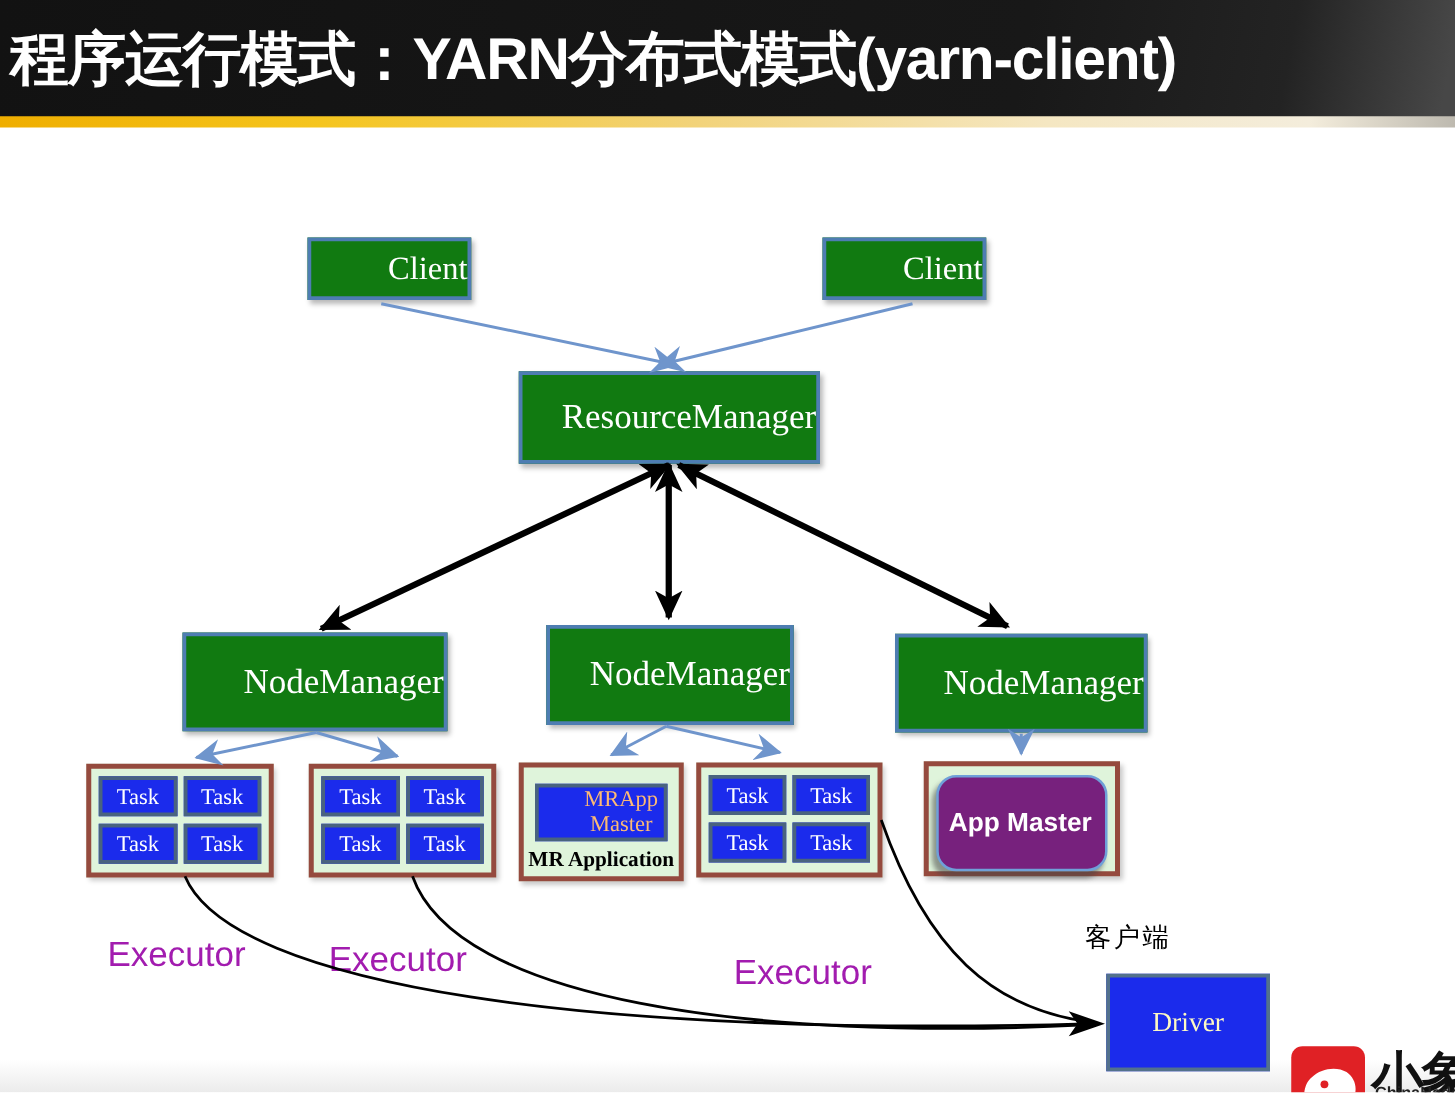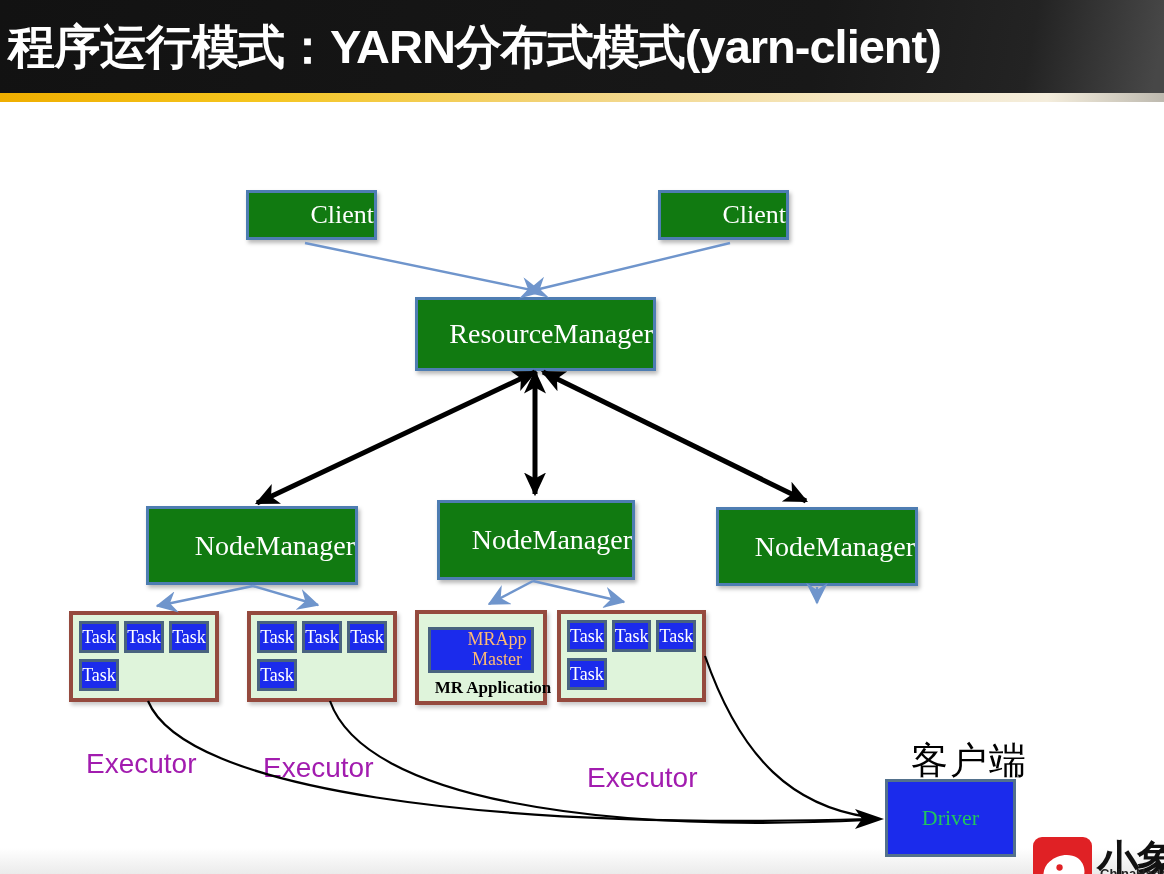--- a/index.html
+++ b/index.html
@@ -32,42 +32,42 @@
 
   
   .tcont{position:absolute;background:#DFF4DB;border:4px solid #954A3E;box-sizing:border-box;
     box-shadow:2px 3px 4px rgba(0,0,0,.22);}
   .tc1{left:69px;top:611px;width:150px;height:91px;}
   .tc2{left:247px;top:611px;width:150px;height:91px;}
   .tcmr{left:415px;top:610px;width:132px;height:95px;}
   .tc3{left:557px;top:610px;width:149px;height:92px;}
   .tcam{left:739px;top:609px;width:157px;height:92px;}
 
-  .taskgrid{display:grid;grid-template-columns:1fr 1fr 1fr;gap:6px 5px;padding:6px;}
+  .taskgrid{display:grid;grid-template-columns:1fr 1fr;gap:6px 5px;padding:6px;}
   .task{background:#1B2BEC;border:3px solid #49637F;box-sizing:border-box;color:#fff;
     font-family:"Liberation Serif","DejaVu Serif",serif;font-size:18px;height:32px;
     display:flex;align-items:center;justify-content:center;}
 
   .mrappbox{position:absolute;left:9px;top:13px;width:106px;height:46px;background:#1B2BEC;
     border:3px solid #49637F;box-sizing:border-box;color:#fdba74;text-align:center;
     font-family:"Liberation Serif","DejaVu Serif",serif;font-size:18px;line-height:1.1;
     display:flex;align-items:center;justify-content:center;padding-left:32px;}
   .mrcaption{position:absolute;left:0;bottom:3px;width:100%;text-align:center;color:#000;
-    font-family:"Liberation Serif","DejaVu Serif",serif;font-weight:700;font-size:17px;padding-left:12px;}
+    font-family:"Liberation Serif","DejaVu Serif",serif;font-weight:700;font-size:17px;}
 
   .appmaster{position:absolute;left:6px;top:7px;width:137px;height:77px;border-radius:16px;
     background:#77217D;border:2px solid #6FA0D8;box-sizing:border-box;color:#fff;
     font-weight:700;font-size:21px;display:flex;align-items:center;justify-content:flex-start;
     padding-left:8px;box-shadow:-3px 5px 4px rgba(70,70,70,.55);}
 
   
   .driver{position:absolute;left:885px;top:779px;width:131px;height:78px;background:#1B2BEC;
-    border:3px solid #53718C;box-sizing:border-box;color:#22c55e;display:flex;align-items:center;
+    border:3px solid #53718C;box-sizing:border-box;color:#fef9c3;display:flex;align-items:center;
     justify-content:center;font-family:"Liberation Serif","DejaVu Serif",serif;font-size:22px;}
-  .kehuduan{position:absolute;left:911px;top:736px;font-size:37px;color:#000;letter-spacing:2px;}
+  .kehuduan{position:absolute;left:868px;top:736px;font-size:21px;color:#000;letter-spacing:2px;}
 
   
   .exec{position:absolute;font-size:28px;color:#a21caf;}
   .ex1{left:86px;top:748px;}
   .ex2{left:263px;top:752px;}
   .ex3{left:587px;top:762px;}
 
   
   .logo{position:absolute;left:1033px;top:837px;width:59px;height:59px;border-radius:9px;
     background:#E02125;overflow:hidden;}
@@ -134,20 +134,23 @@
 
   <div class="tcont tc3">
     <div class="taskgrid">
       <div class="task">Task</div>
       <div class="task">Task</div>
       <div class="task">Task</div>
       <div class="task">Task</div>
     </div>
   </div>
 
+  <div class="tcont tcam">
+    <div class="appmaster">App Master</div>
+  </div>
 
   <div class="kehuduan">客户端</div>
   <div class="driver">
     <span>Driver</span>
   </div>
 
   <div class="exec ex1">Executor</div>
   <div class="exec ex2">Executor</div>
   <div class="exec ex3">Executor</div>
 

